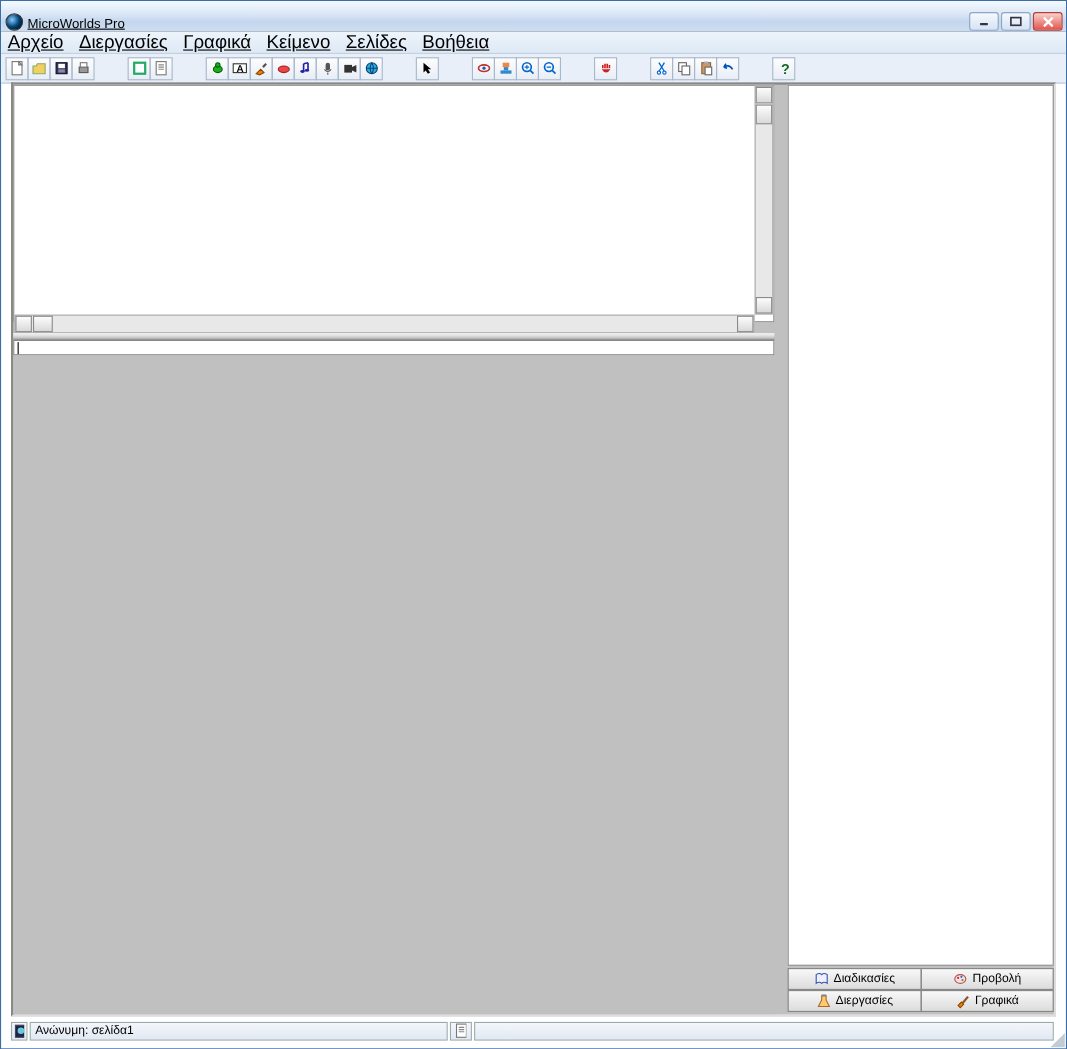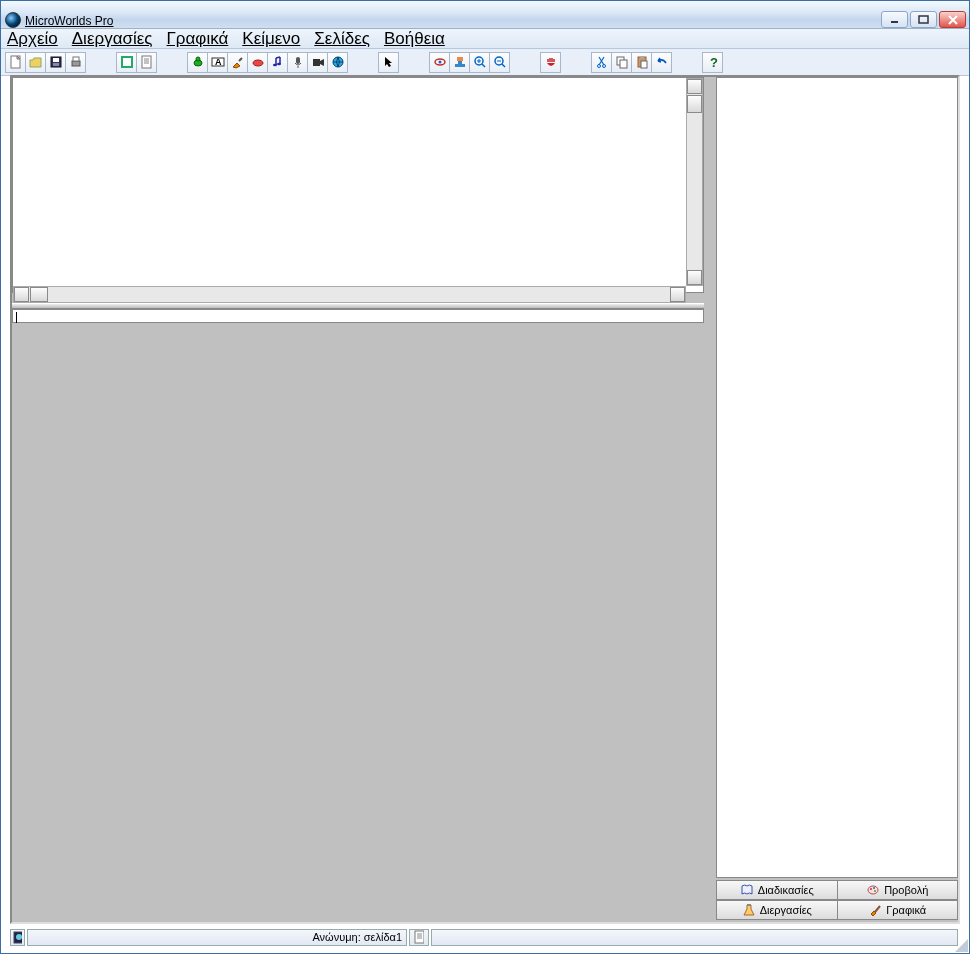--- a/index.html
+++ b/index.html
@@ -72,21 +72,21 @@
   }
   .tab-btn:first-child { margin-left:0; }
   .tab-icon { width:14px; height:14px; display:inline-flex; align-items:center; justify-content:center; }
 
   .statusbar {
     position: absolute; left: 10px; right: 10px; bottom: 8px; height: 18px;
     display: flex; align-items: center; font-size: 11px;
   }
   .status-cell {
     border: 1px solid #9aa; background: linear-gradient(#f3f6fb,#e2e9f3);
-    height: 17px; display: flex; align-items: center; padding: 0 4px; margin-right: 2px; justify-content: flex-end;
+    height: 17px; display: flex; align-items: center; padding: 0 4px; margin-right: 2px;
   }
   .status-icon { width: 15px; padding: 0 2px; }
   .status-main { flex: 0 0 380px; }
   .status-doc { width: 20px; justify-content:center; }
   .status-rest { flex: 1; }
   .grip { position:absolute; right:2px; bottom:2px; width:14px; height:14px; }
   .grip::before { content:""; position:absolute; right:0; bottom:0; width:0; height:0;
     border-style:solid; border-width:0 0 13px 13px; border-color:transparent transparent #9ab transparent; opacity:.6;}
 
 </style>

